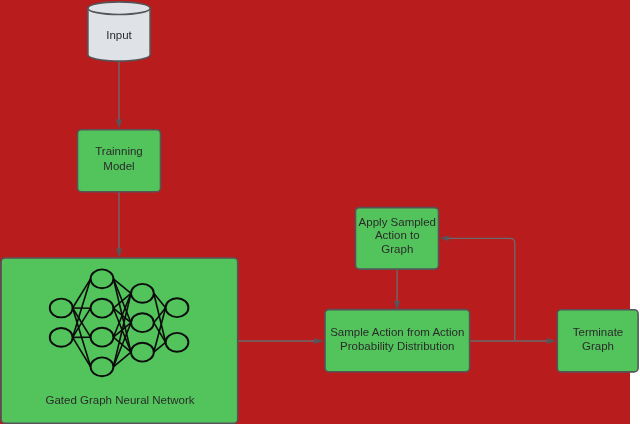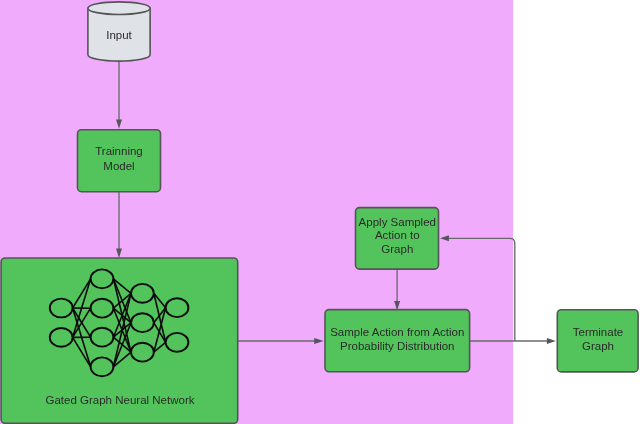--- a/index.html
+++ b/index.html
@@ -1,18 +1,18 @@
 <!DOCTYPE html>
 <html><head>
 <meta charset="utf-8">
 <style>
   html,body{margin:0;padding:0;background:#ffffff;}
   body{width:640px;height:424px;overflow:hidden;
        font-family:"Liberation Sans",sans-serif;}
-  #stage{position:relative;width:513px;height:424px;background:#f0abfc;}
+  #stage{position:relative;width:630px;height:424px;background:#b91c1c;}
   svg#canvas{position:absolute;left:0;top:0;width:640px;height:424px;}
   .shape-fill{fill:#52c45b;}
   .shape-stroke{stroke:#555558;stroke-width:1.6;}
   .cyl-fill{fill:#dfe3e8;}
   .edge{stroke:#6a6a6e;stroke-width:1.35;fill:none;}
   .arrowhead{fill:#55555a;stroke:none;}
   .lbl{font-family:"Liberation Sans",sans-serif;font-size:11.5px;fill:#2b2b2b;
         text-anchor:middle;dominant-baseline:middle;}
   .nn-line{stroke:#0b0b0b;stroke-width:1.6;fill:none;}
   .nn-node{fill:none;stroke:#0b0b0b;stroke-width:1.9;}

